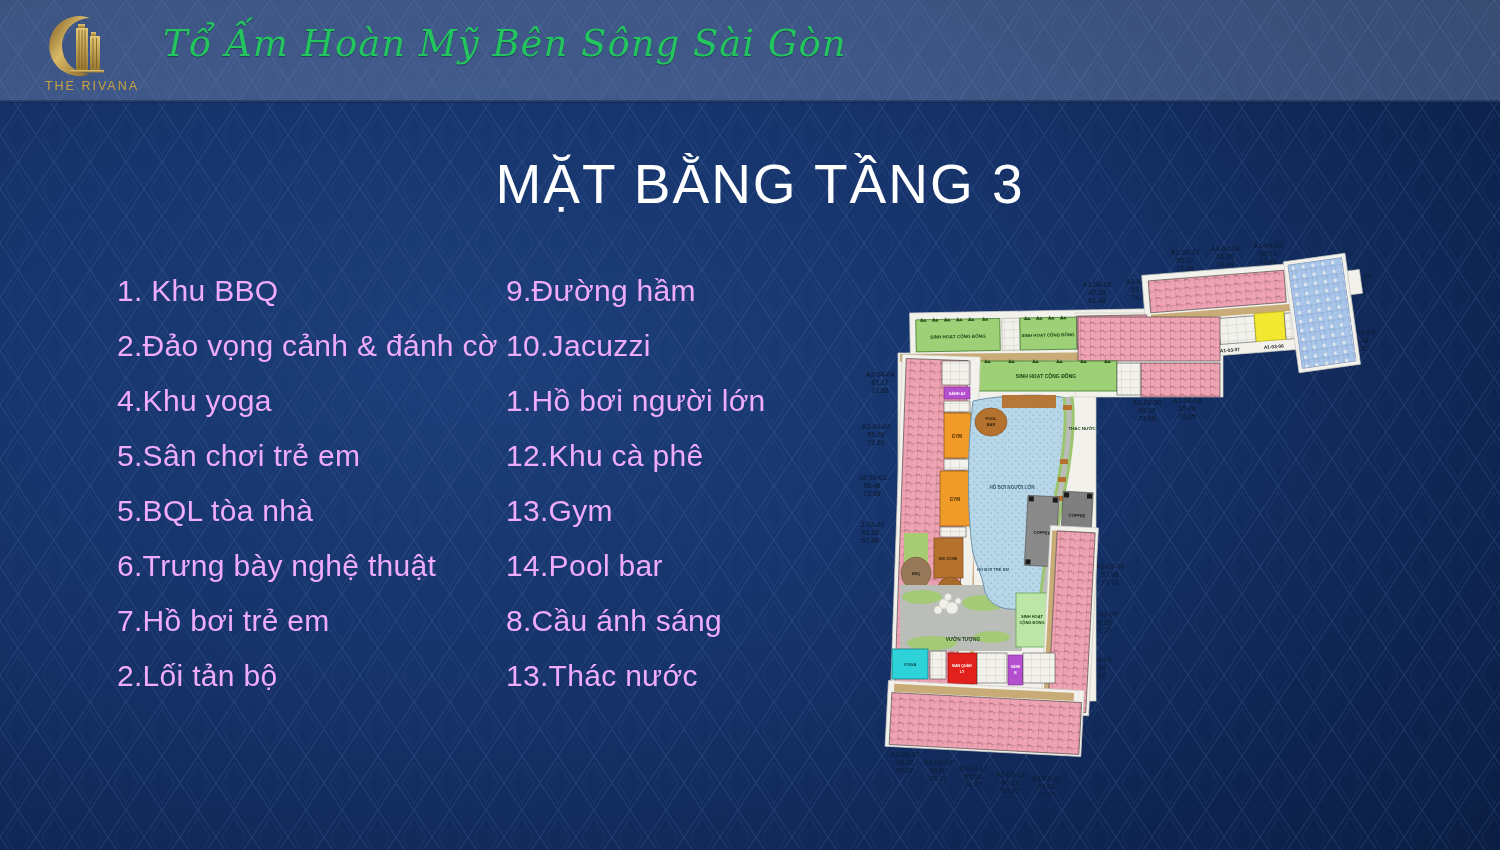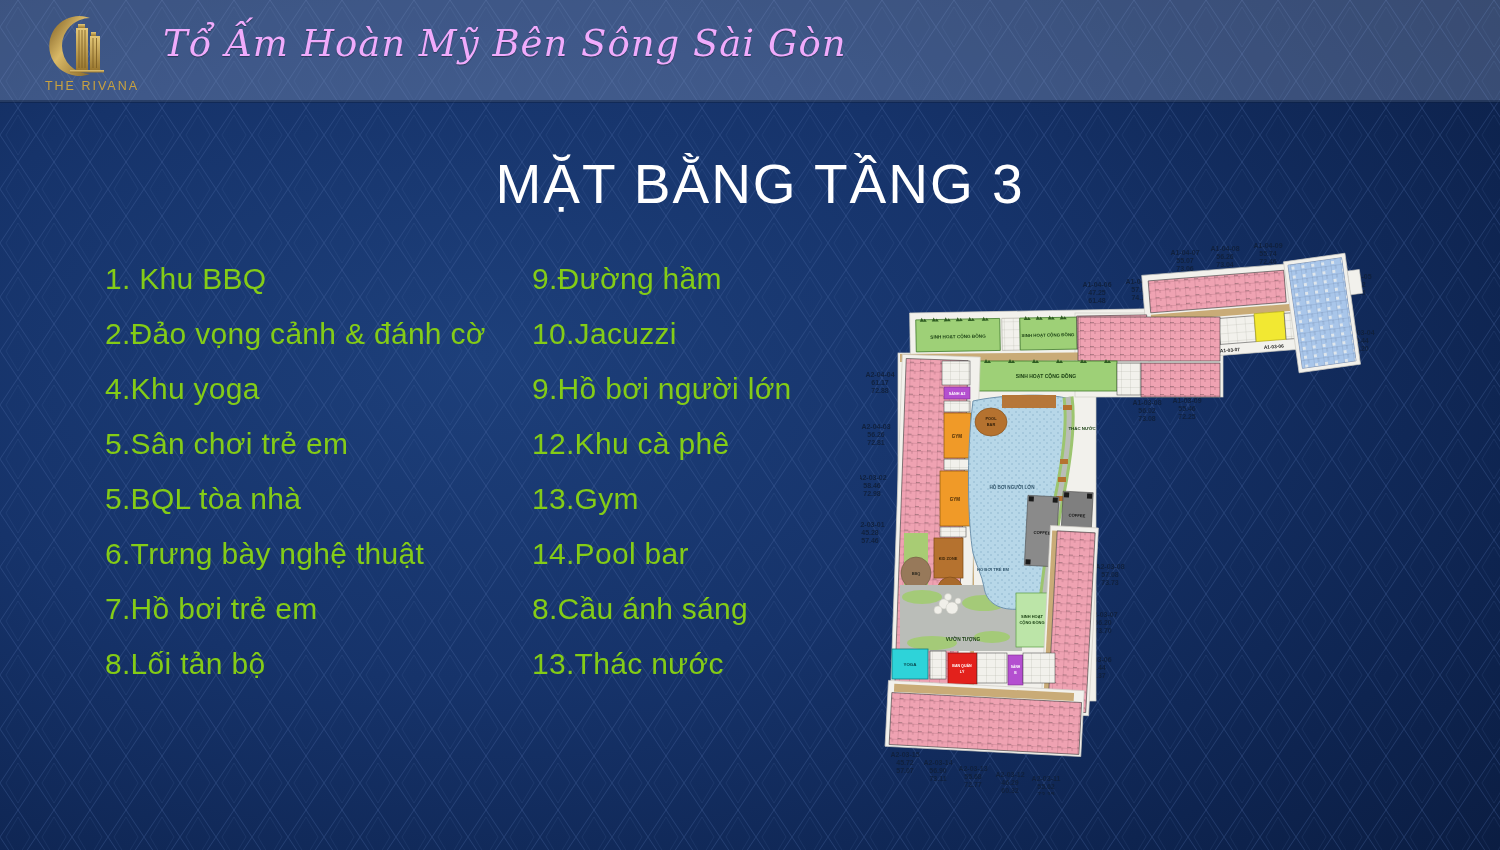--- a/index.html
+++ b/index.html
@@ -2,28 +2,28 @@
 <html><head>
 <meta charset="utf-8">
 <style>
   html,body{margin:0;padding:0;}
   body{width:1500px;height:850px;overflow:hidden;position:relative;background:#0e2450;
        font-family:"Liberation Sans",sans-serif;}
   .abs{position:absolute;}
   #bg{left:0;top:0;}
   #logo{left:26px;top:4px;}
   #tagline{left:163px;top:22px;font-family:"DejaVu Serif",serif;font-style:italic;
-           font-size:37px;color:#f0abfc;letter-spacing:1px;text-shadow:0 1px 1px rgba(0,0,0,.35);}
+           font-size:37px;color:#22c55e;letter-spacing:1px;text-shadow:0 1px 1px rgba(0,0,0,.35);}
   #main-title{left:0;top:152px;width:1520px;text-align:center;color:#ffffff;
               font-size:55px;letter-spacing:2px;font-weight:normal;}
-  .legend-col{top:258px;list-style:none;margin:4px;padding:0;color:#84cc16;font-size:30px;
+  .legend-col{top:258px;list-style:none;margin:16px;padding:0;color:#f0abfc;font-size:30px;
               font-weight:normal;letter-spacing:0.3px;}
   .legend-col li{margin-bottom:21px;white-space:nowrap;}
   #legend-left{left:101px;}
-  #legend-right{left:528px;}
+  #legend-right{left:490px;}
   #plan{left:860px;top:235px;}
   text{font-family:"Liberation Sans",sans-serif;}
   .plan-label{fill:#1c4214;font-weight:bold;}
   .tiny-stack{fill:#10203c;opacity:.95;font-size:7px;text-anchor:middle;font-weight:bold;}
   .unit-code{fill:#1c1c1c;font-size:4.8px;font-weight:bold;text-anchor:middle;}
 </style>
 </head>
 <body>
 
 <svg id="bg" class="abs" width="1500" height="850">
@@ -77,26 +77,26 @@
 <div id="main-title" class="abs">MẶT BẰNG TẦNG 3</div>
 
 <ul id="legend-left" class="legend-col abs">
   <li>1. Khu BBQ</li>
   <li>2.Đảo vọng cảnh &amp; đánh cờ</li>
   <li>4.Khu yoga</li>
   <li>5.Sân chơi trẻ em</li>
   <li>5.BQL tòa nhà</li>
   <li>6.Trưng bày nghệ thuật</li>
   <li>7.Hồ bơi trẻ em</li>
-  <li>8.Lối tản bộ</li>
+  <li>2.Lối tản bộ</li>
 </ul>
 <ul id="legend-right" class="legend-col abs">
   <li>9.Đường hầm</li>
   <li>10.Jacuzzi</li>
-  <li>9.Hồ bơi người lớn</li>
+  <li>1.Hồ bơi người lớn</li>
   <li>12.Khu cà phê</li>
   <li>13.Gym</li>
   <li>14.Pool bar</li>
   <li>8.Cầu ánh sáng</li>
   <li>13.Thác nước</li>
 </ul>
 
 <svg id="plan" class="abs" width="640" height="560" viewBox="0 0 640 560">
   <defs>
     <pattern id="pUnit" width="10" height="8" patternUnits="userSpaceOnUse">

